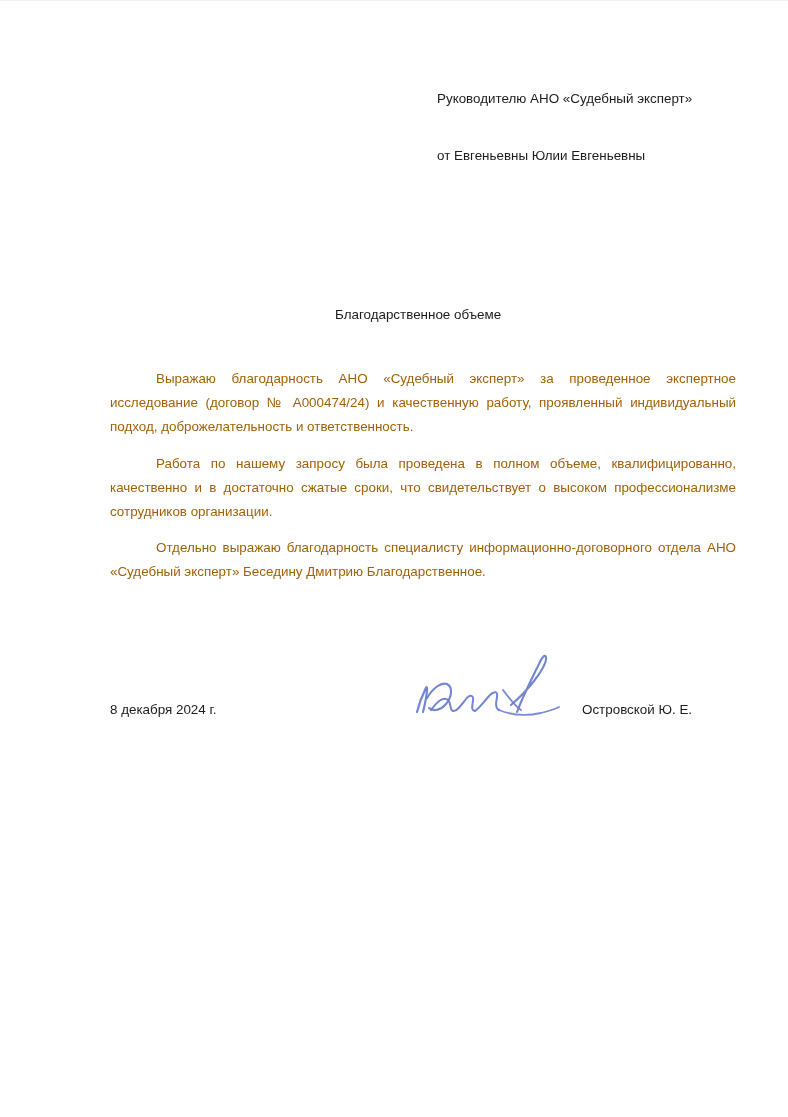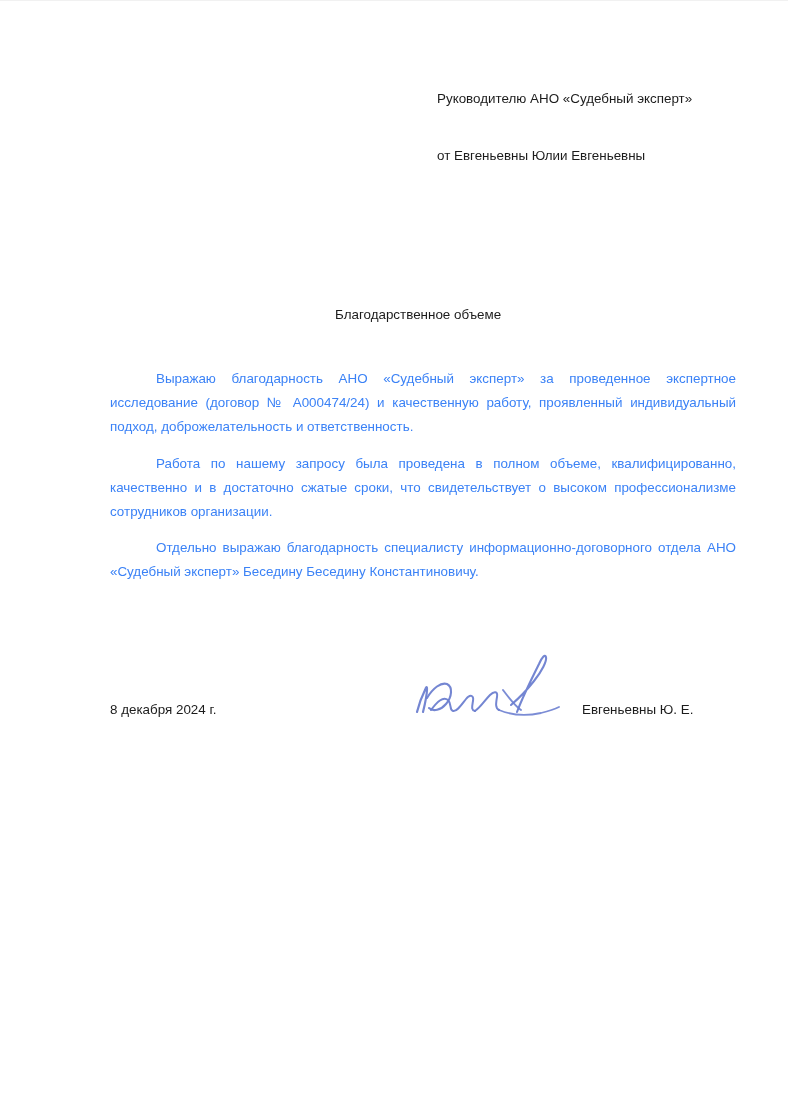--- a/index.html
+++ b/index.html
@@ -67,21 +67,21 @@
   
   .body-text {
     position: absolute;
     left: 110px;
     top: 367px;
     width: 626px;
   }
   .body-paragraph {
     font-size: 13.4px;
     line-height: 24.2px;
-    color: #3b82f6;
+    color: #a16207;
     text-align: justify;
     text-indent: 46px;
     margin: 0 0 12px 0;
     hyphens: none;
   }
   .body-paragraph:last-child {
     margin-bottom: 0;
   }
 
   
@@ -137,21 +137,21 @@
   <div class="addressee-block">
     <div class="addressee-line">Руководителю АНО «Судебный эксперт»</div>
     <div class="addressee-line second">от Евгеньевны Юлии Евгеньевны</div>
   </div>
 
   <div class="doc-title">Благодарственное объеме</div>
 
   <div class="body-text">
     <p class="body-paragraph">Выражаю благодарность АНО «Судебный эксперт» за проведенное экспертное исследование (договор № А000474/24) и качественную работу, проявленный индивидуальный подход, доброжелательность и ответственность.</p>
     <p class="body-paragraph">Работа по нашему запросу была проведена в полном объеме, квалифицированно, качественно и в достаточно сжатые сроки, что свидетельствует о высоком профессионализме сотрудников организации.</p>
-    <p class="body-paragraph">Отдельно выражаю благодарность специалисту информационно-договорного отдела АНО «Судебный эксперт» Беседину Беседину Константиновичу.</p>
+    <p class="body-paragraph">Отдельно выражаю благодарность специалисту информационно-договорного отдела АНО «Судебный эксперт» Беседину Дмитрию Благодарственное.</p>
   </div>
 
   <div class="signature-ink">
     <svg viewBox="0 0 160 72" xmlns="http://www.w3.org/2000/svg" fill="none" stroke="#6d7fd0" stroke-linecap="round" stroke-linejoin="round">
 
       <path d="M112 62 C118 46 128 26 134 14 C137 7 140 4 141 7 C142 11 137 21 129 31 C122 40 113 49 106 55" stroke-width="2.1" opacity="0.95"></path>
 
       <path d="M12 62 C14 54 17 46 20 40 C21 37 22 36 22 39 C22 45 20 54 18 62" stroke-width="2.2" opacity="0.95"></path>
 
       <path d="M22 48 C28 38 36 32 42 34 C48 37 47 47 41 54 C36 60 28 62 24 58" stroke-width="2.1" opacity="0.95"></path>
@@ -160,16 +160,16 @@
       <path d="M70 61 C75 58 80 50 85 45 C89 41 93 41 92 47 C91 53 90 58 94 60" stroke-width="2.0" opacity="0.95"></path>
 
       <path d="M98 40 C104 48 110 56 116 60" stroke-width="1.9" opacity="0.9"></path>
 
       <path d="M94 60 C106 65 122 66 136 63 C144 61 150 59 154 57" stroke-width="1.8" opacity="0.9"></path>
     </svg>
   </div>
 
   <div class="signature-row">
     <div class="signature-date">8 декабря 2024 г.</div>
-    <div class="signature-name">Евгеньевны Ю. Е.</div>
+    <div class="signature-name">Островской Ю. Е.</div>
   </div>
 
 </div>
 
 </body></html>

